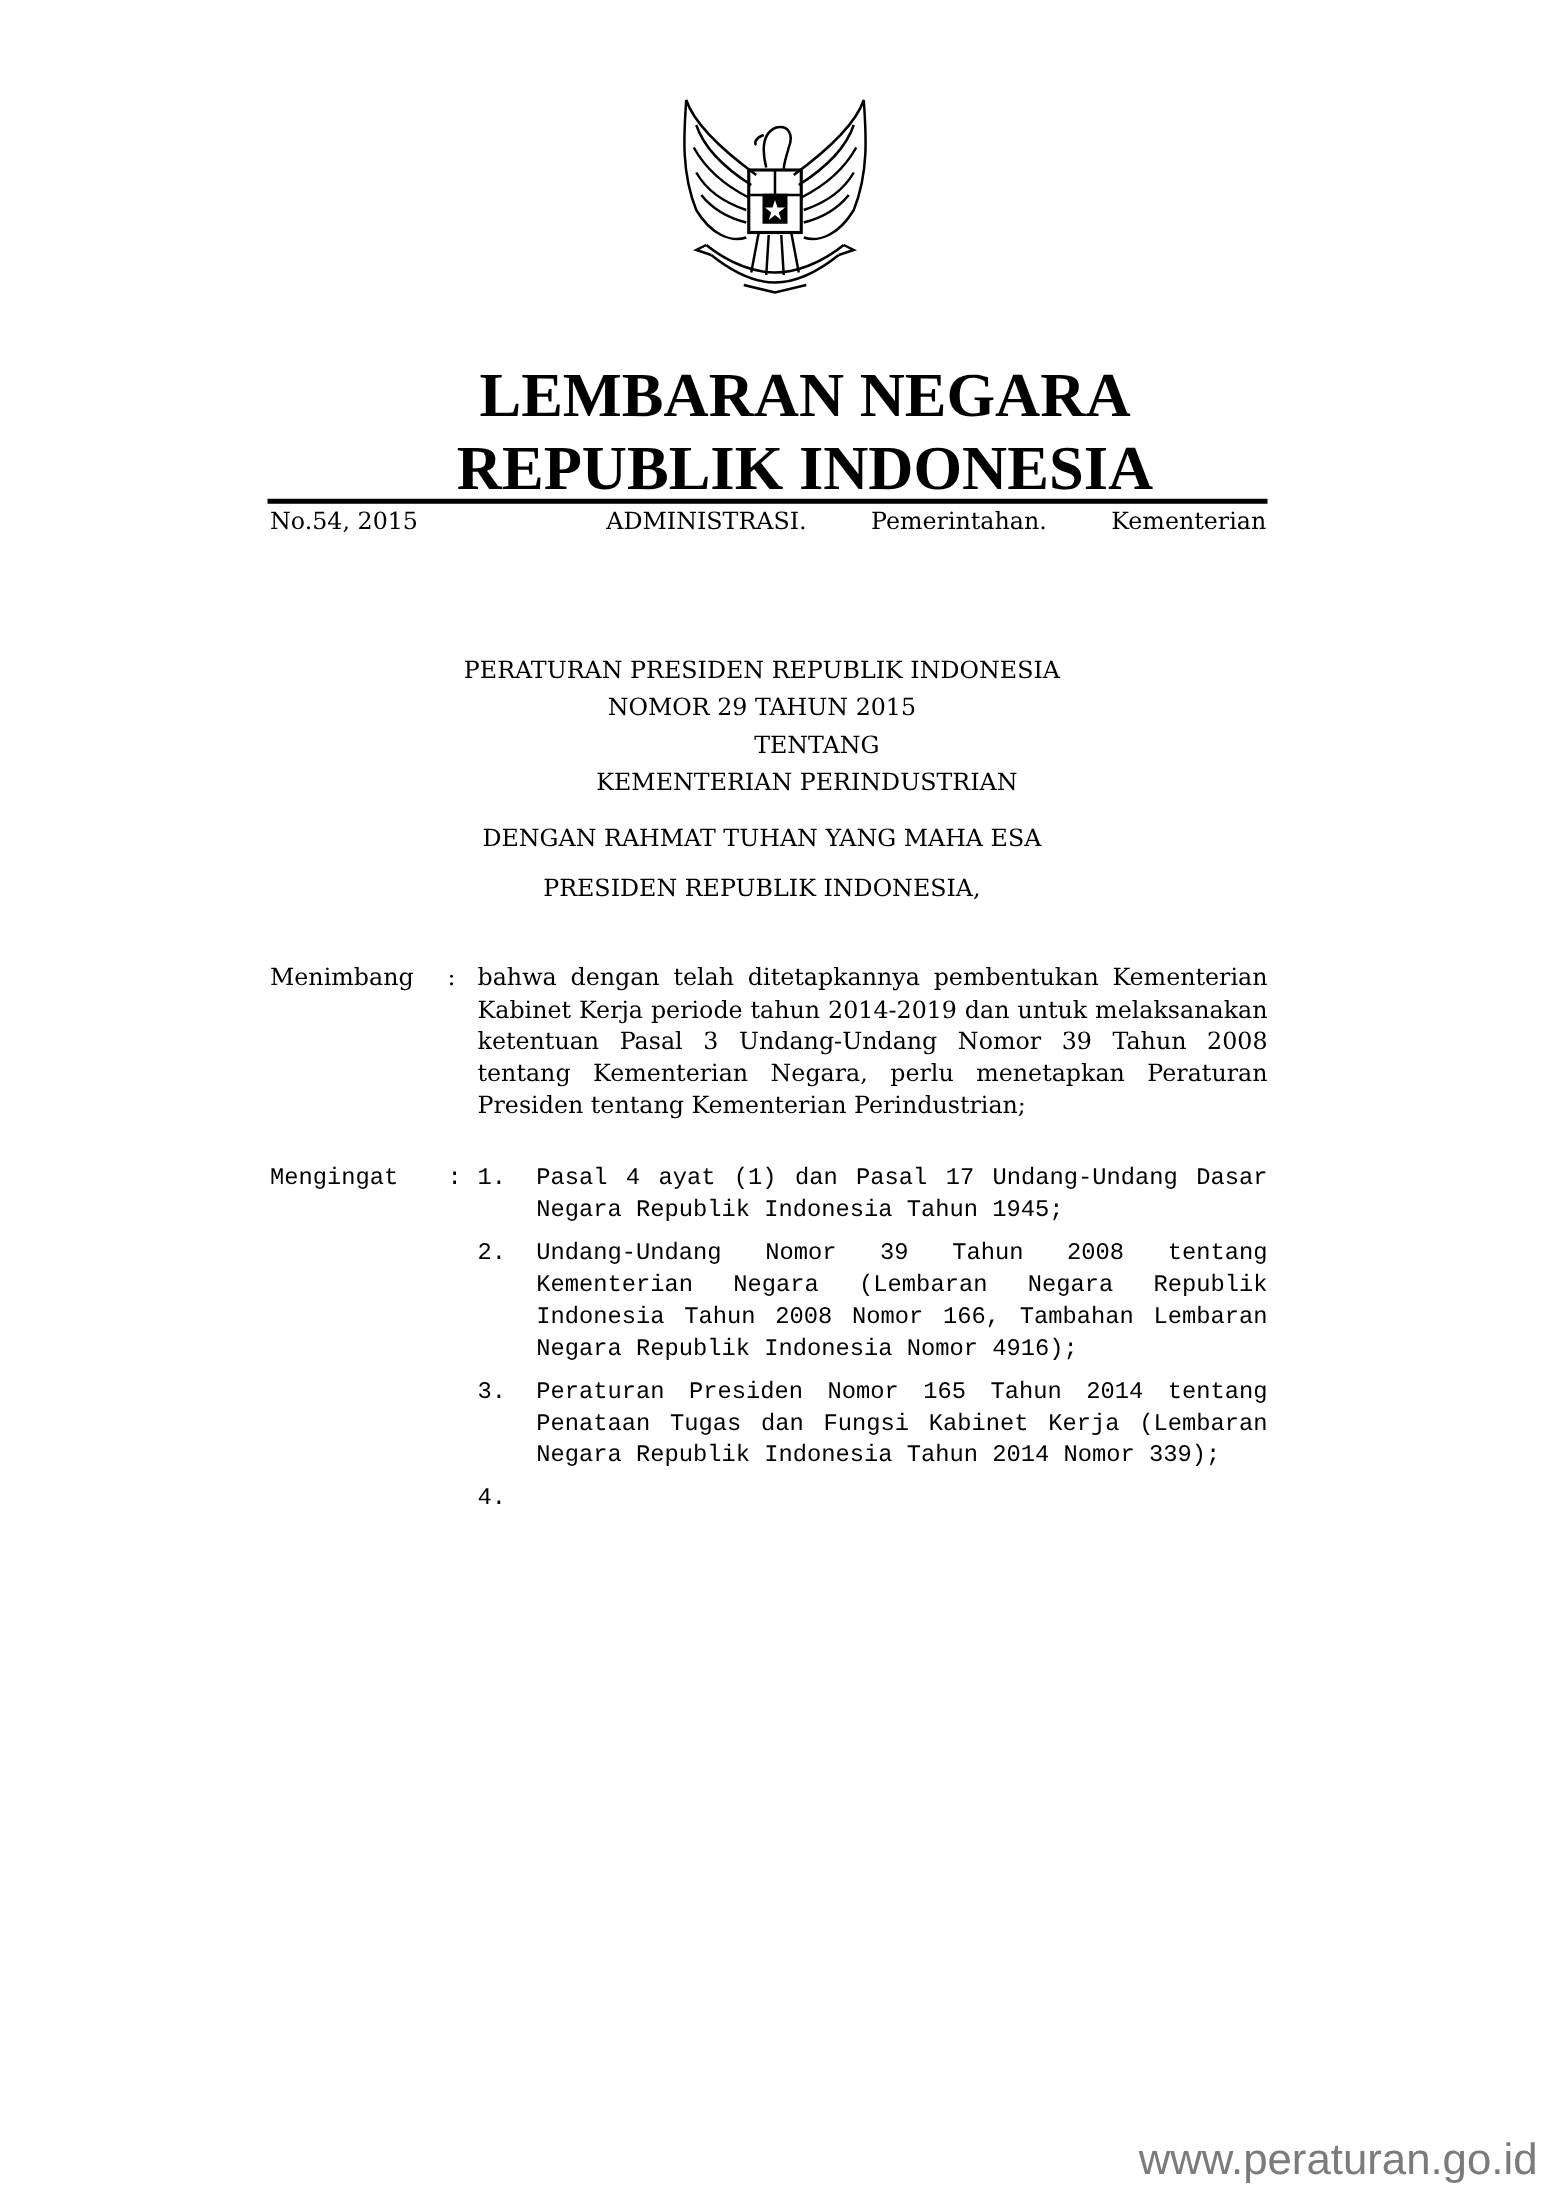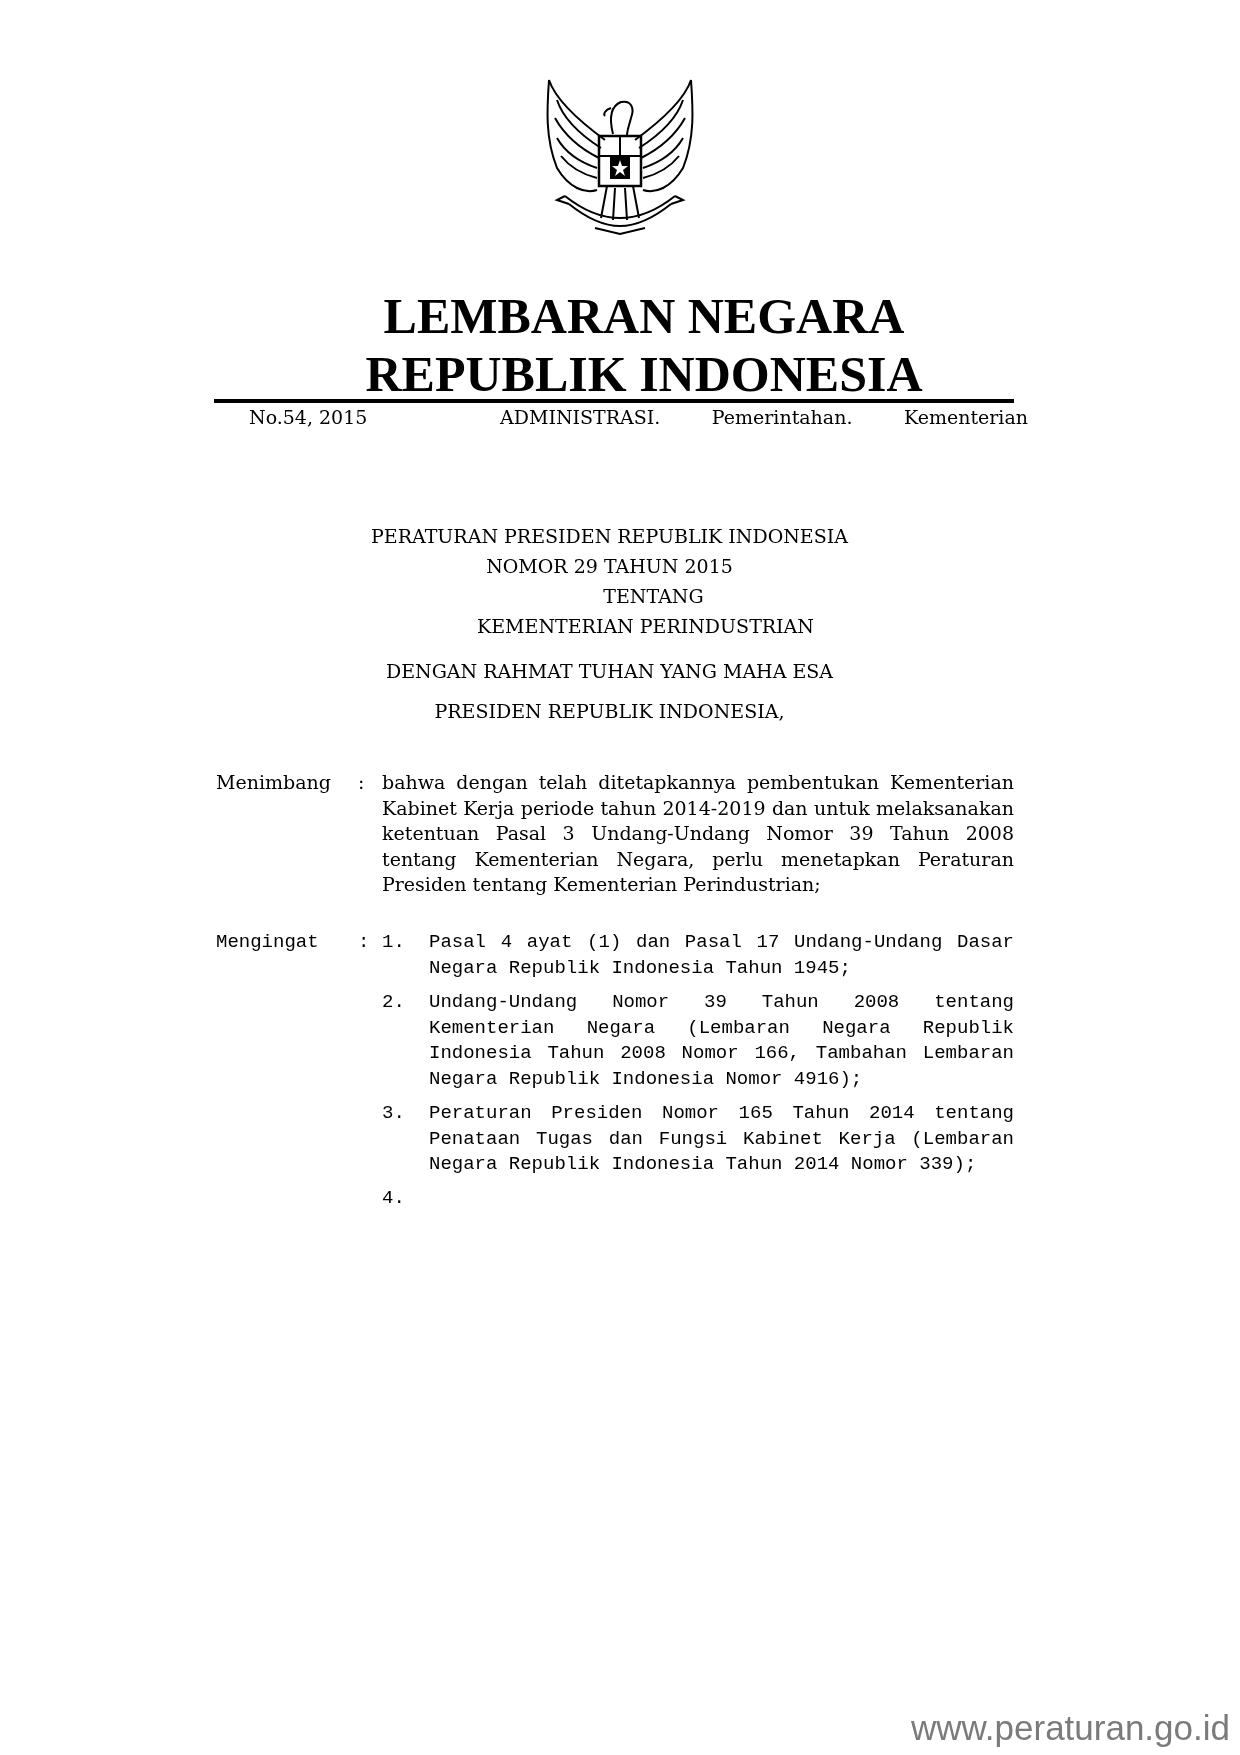--- a/index.html
+++ b/index.html
@@ -15,25 +15,25 @@
       position: absolute; left: 0; width: 1240px; text-align: center;
       font-family: "Liberation Serif", serif; font-weight: bold;
       font-size: 50px; letter-spacing: 0px; line-height: 56px; margin-left: 24px;
     }
     .title.l1 { top: 288px; }
     .title.l2 { top: 346px; }
     .rule {
       position: absolute; left: 214px; top: 399px; width: 800px; height: 4px; background: #000;
     }
     .meta-no {
-      position: absolute; left: 216px; top: 405px; font-size: 19px; line-height: 24px; margin-left: 33px;
+      position: absolute; left: 216px; top: 405px; font-size: 19px; line-height: 24px;
     }
     .meta-subj {
       position: absolute; left: 485px; top: 405px; width: 528px;
-      font-size: 19px; line-height: 25px; text-align: justify; text-align-last: left; margin-left: 15px;
+      font-size: 19px; line-height: 25px; text-align: justify; text-align-last: left;
     }
     .meta-subj .first { text-align-last: justify; display: block; }
     .heading {
       position: absolute; left: 0; width: 1219px; text-align: center;
       font-size: 19px; line-height: 24px;
     }
     .body-block { position: absolute; font-size: 19px; line-height: 25.5px; }
     .label { position: absolute; left: 216px; }
     .colon { position: absolute; }
     .para {

